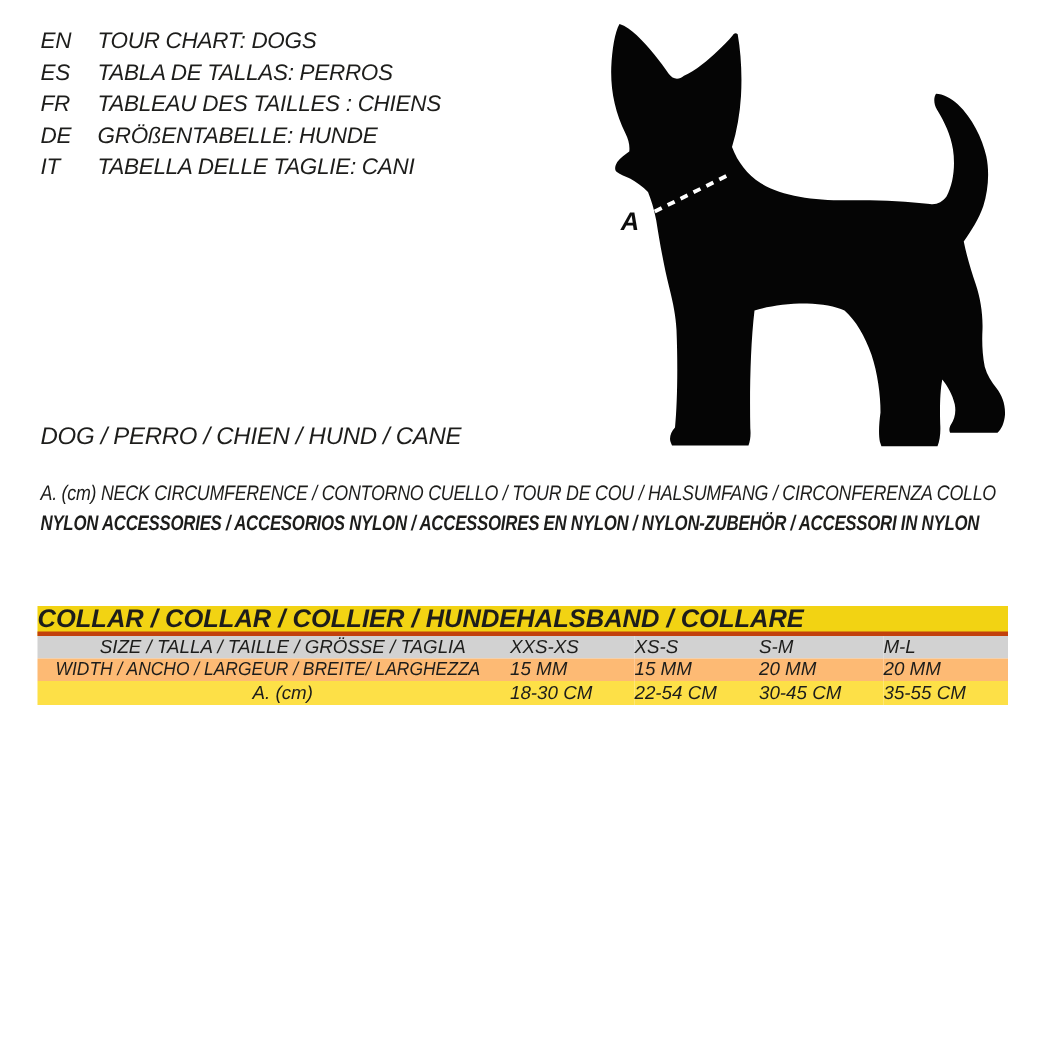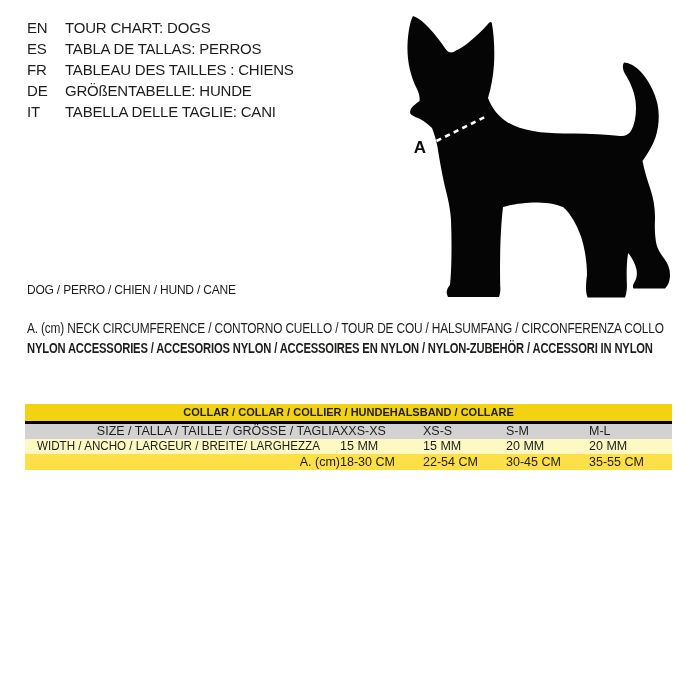--- a/index.html
+++ b/index.html
@@ -1,41 +1,41 @@
 <!DOCTYPE html>
 <html><head>
 <meta charset="utf-8">
 <style>
   html,body{margin:0;padding:0;background:#fff;}
   .canvas{
     position:relative;width:700px;height:700px;background:#ffffff;
-    font-family:"Liberation Sans", sans-serif;color:#1d1d1b;overflow:hidden;
+    font-family:"Liberation Sans", sans-serif;color:#1d1d1b;overflow:hidden;font-style:italic;
   }
   
   .lang-list{position:absolute;left:27px;top:17px;}
   .lang-row{display:flex;height:21px;line-height:21px;font-size:15px;font-weight:500;letter-spacing:-.2px;}
   .lang-code{width:38px;flex:0 0 38px;}
   .lang-title{white-space:nowrap;}
   
   .dog{position:absolute;left:390px;top:5px;width:300px;height:310px;}
   .dog text{font-family:"Liberation Sans", sans-serif;font-weight:bold;font-size:17px;fill:#0d0d0d;}
   
-  .dog-caption{position:absolute;left:27px;top:283px;font-size:12px;letter-spacing:-.2px;white-space:nowrap;}
+  .dog-caption{position:absolute;left:27px;top:283px;font-size:16px;letter-spacing:-.2px;white-space:nowrap;}
   .measure-desc{position:absolute;left:27px;top:320px;font-size:14px;white-space:nowrap;
     transform:scaleX(.85);transform-origin:0 50%;letter-spacing:-.2px;}
   .material-note{position:absolute;left:27px;top:340px;font-size:14px;font-weight:bold;white-space:nowrap;
     transform:scaleX(.80);transform-origin:0 50%;letter-spacing:-.2px;}
   
   table.size-table{position:absolute;left:25px;top:404px;width:647px;border-collapse:separate;border-spacing:0;table-layout:fixed;}
   table.size-table td{padding:0;font-size:12.5px;overflow:visible;white-space:nowrap;}
-  tr.t-head td{background:#F2D313;height:17px;line-height:17px;text-align:center;font-weight:bold;font-size:11px;border-bottom:3px solid #000000;}
+  tr.t-head td{background:#F2D313;height:17px;line-height:17px;font-weight:bold;font-size:17px;border-bottom:3px solid #c2410c;}
   tr.t-row td{height:15px;line-height:15px;}
-  tr.t-row td.lbl{text-align:right;padding-left:12px;}
+  tr.t-row td.lbl{text-align:center;padding-left:12px;}
   tr.r0 td{background:#D2D2D2;}
-  tr.r1 td{background:#fef9c3;}
+  tr.r1 td{background:#fdba74;}
   tr.r2 td{background:#fde047;height:16px;line-height:16px;}
   .tight{display:inline-block;transform:scaleX(.93);transform-origin:0 50%;}
 </style>
 </head>
 <body>
 
 <div class="canvas">
 
   <div class="lang-list">
     <div class="lang-row">

